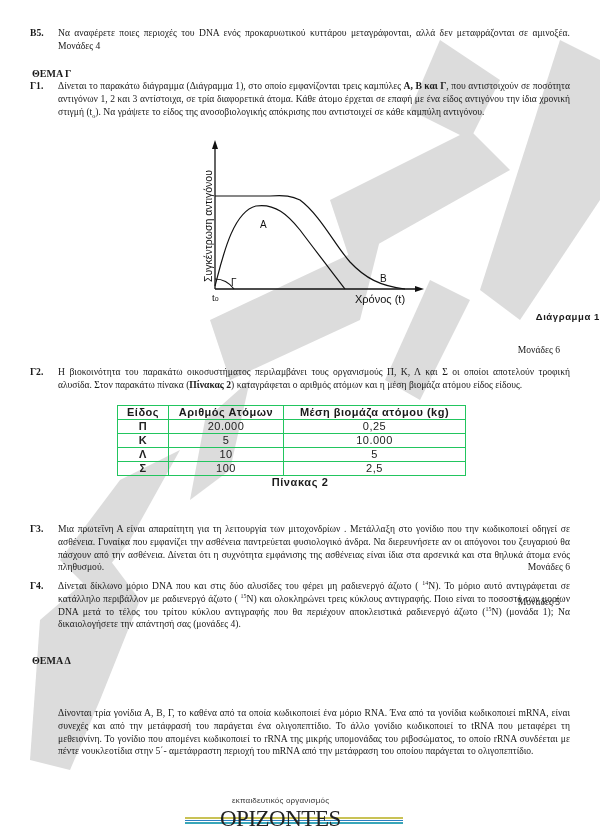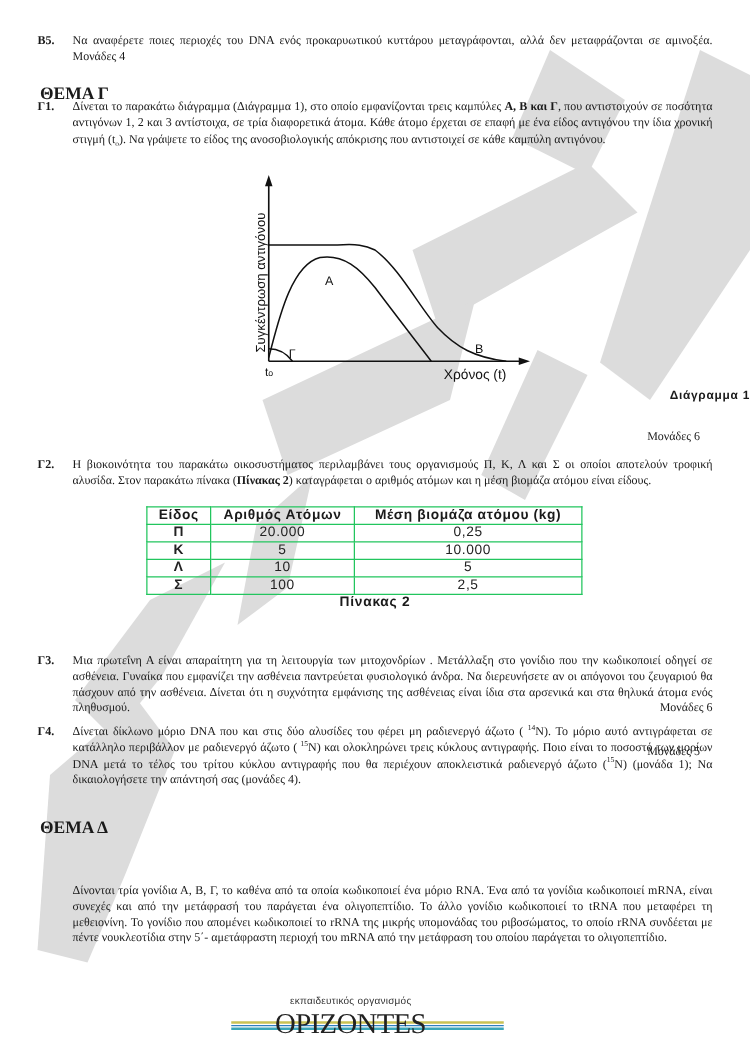--- a/index.html
+++ b/index.html
@@ -4,21 +4,21 @@
 <style>
   html, body { margin: 0; padding: 0; background: #ffffff; }
   body { width: 600px; height: 840px; position: relative; overflow: hidden;
          font-family: "Liberation Serif", "DejaVu Serif", serif; color: #1a1a1a; }
   .watermark { position: absolute; left: 0; top: 0; width: 600px; height: 840px; z-index: 0; pointer-events: none; }
   .page { position: absolute; left: 0; top: 0; width: 600px; height: 840px; z-index: 1; }
   .q { position: absolute; left: 30px; width: 540px; font-size: 9.6px; line-height: 12.8px; }
   .q .lbl { position: absolute; left: 0; top: 0; font-weight: bold; }
   .q .body { margin-left: 28px; text-align: justify; }
   .q .body b { font-weight: bold; }
-  .section { position: absolute; left: 32px; font-size: 14px; font-weight: bold; }
+  .section { position: absolute; left: 32px; font-size: 10px; font-weight: bold; }
   .points { position: absolute; right: 40px; font-size: 9.6px; font-weight: normal; }
   .points.inline { position: static; float: right; }
   sup { font-size: 6px; line-height: 0; vertical-align: super; }
   .chart { position: absolute; left: 185px; top: 135px; width: 250px; height: 195px; }
   .chart-caption { position: absolute; left: 0; width: 600px; top: 311px; text-align: right;
                    font-family: "Liberation Sans", "DejaVu Sans", sans-serif; font-weight: bold; font-size: 9.5px; letter-spacing: 0.6px; }
   table.data { position: absolute; left: 117px; top: 405px; border-collapse: collapse;
                font-family: "Liberation Sans", "DejaVu Sans", sans-serif; font-size: 11px; }
   table.data th, table.data td { border: 1px solid #22c55e; padding: 0 4px; height: 13px; line-height: 13px; text-align: center; }
   table.data th { font-weight: bold; letter-spacing: 0.5px; }
@@ -81,21 +81,21 @@
     <text x="212" y="301" font-family="Liberation Sans, DejaVu Sans, sans-serif" font-size="9.5" fill="#111">t<tspan font-size="7">o</tspan></text>
     <text x="355" y="303" font-family="Liberation Sans, DejaVu Sans, sans-serif" font-size="11" fill="#111">Χρόνος (t)</text>
     <text transform="translate(212,282) rotate(-90)" font-family="Liberation Sans, DejaVu Sans, sans-serif" font-size="10.5" fill="#111">Συγκέντρωση αντιγόνου</text>
   </svg>
   <div class="chart-caption">Διάγραμμα 1</div>
 
   <div class="points" style="top:344px;">Μονάδες 6</div>
 
   <div class="q" style="top:366px;">
     <span class="lbl">Γ2.</span>
-    <div class="body"><span>Η βιοκοινότητα του παρακάτω οικοσυστήματος περιλαμβάνει τους οργανισμούς Π, Κ, Λ και Σ οι οποίοι αποτελούν τροφική αλυσίδα. Στον παρακάτω πίνακα (</span><b>Πίνακας 2</b><span>) καταγράφεται ο αριθμός ατόμων και η μέση βιομάζα ατόμου είναι είδους.</span></div>
+    <div class="body"><span>Η βιοκοινότητα του παρακάτω οικοσυστήματος περιλαμβάνει τους οργανισμούς Π, Κ, Λ και Σ οι οποίοι αποτελούν τροφική αλυσίδα. Στον παρακάτω πίνακα (</span><b>Πίνακας 2</b><span>) καταγράφεται ο αριθμός ατόμων και η μέση βιομάζα ατόμου είδος είδους.</span></div>
   </div>
 
   <table class="data">
     <thead>
       <tr>
         <th style="width:42px">Είδος</th>
         <th style="width:106px">Αριθμός Ατόμων</th>
         <th style="width:173px">Μέση βιομάζα ατόμου (kg)</th>
       </tr>
     </thead>

